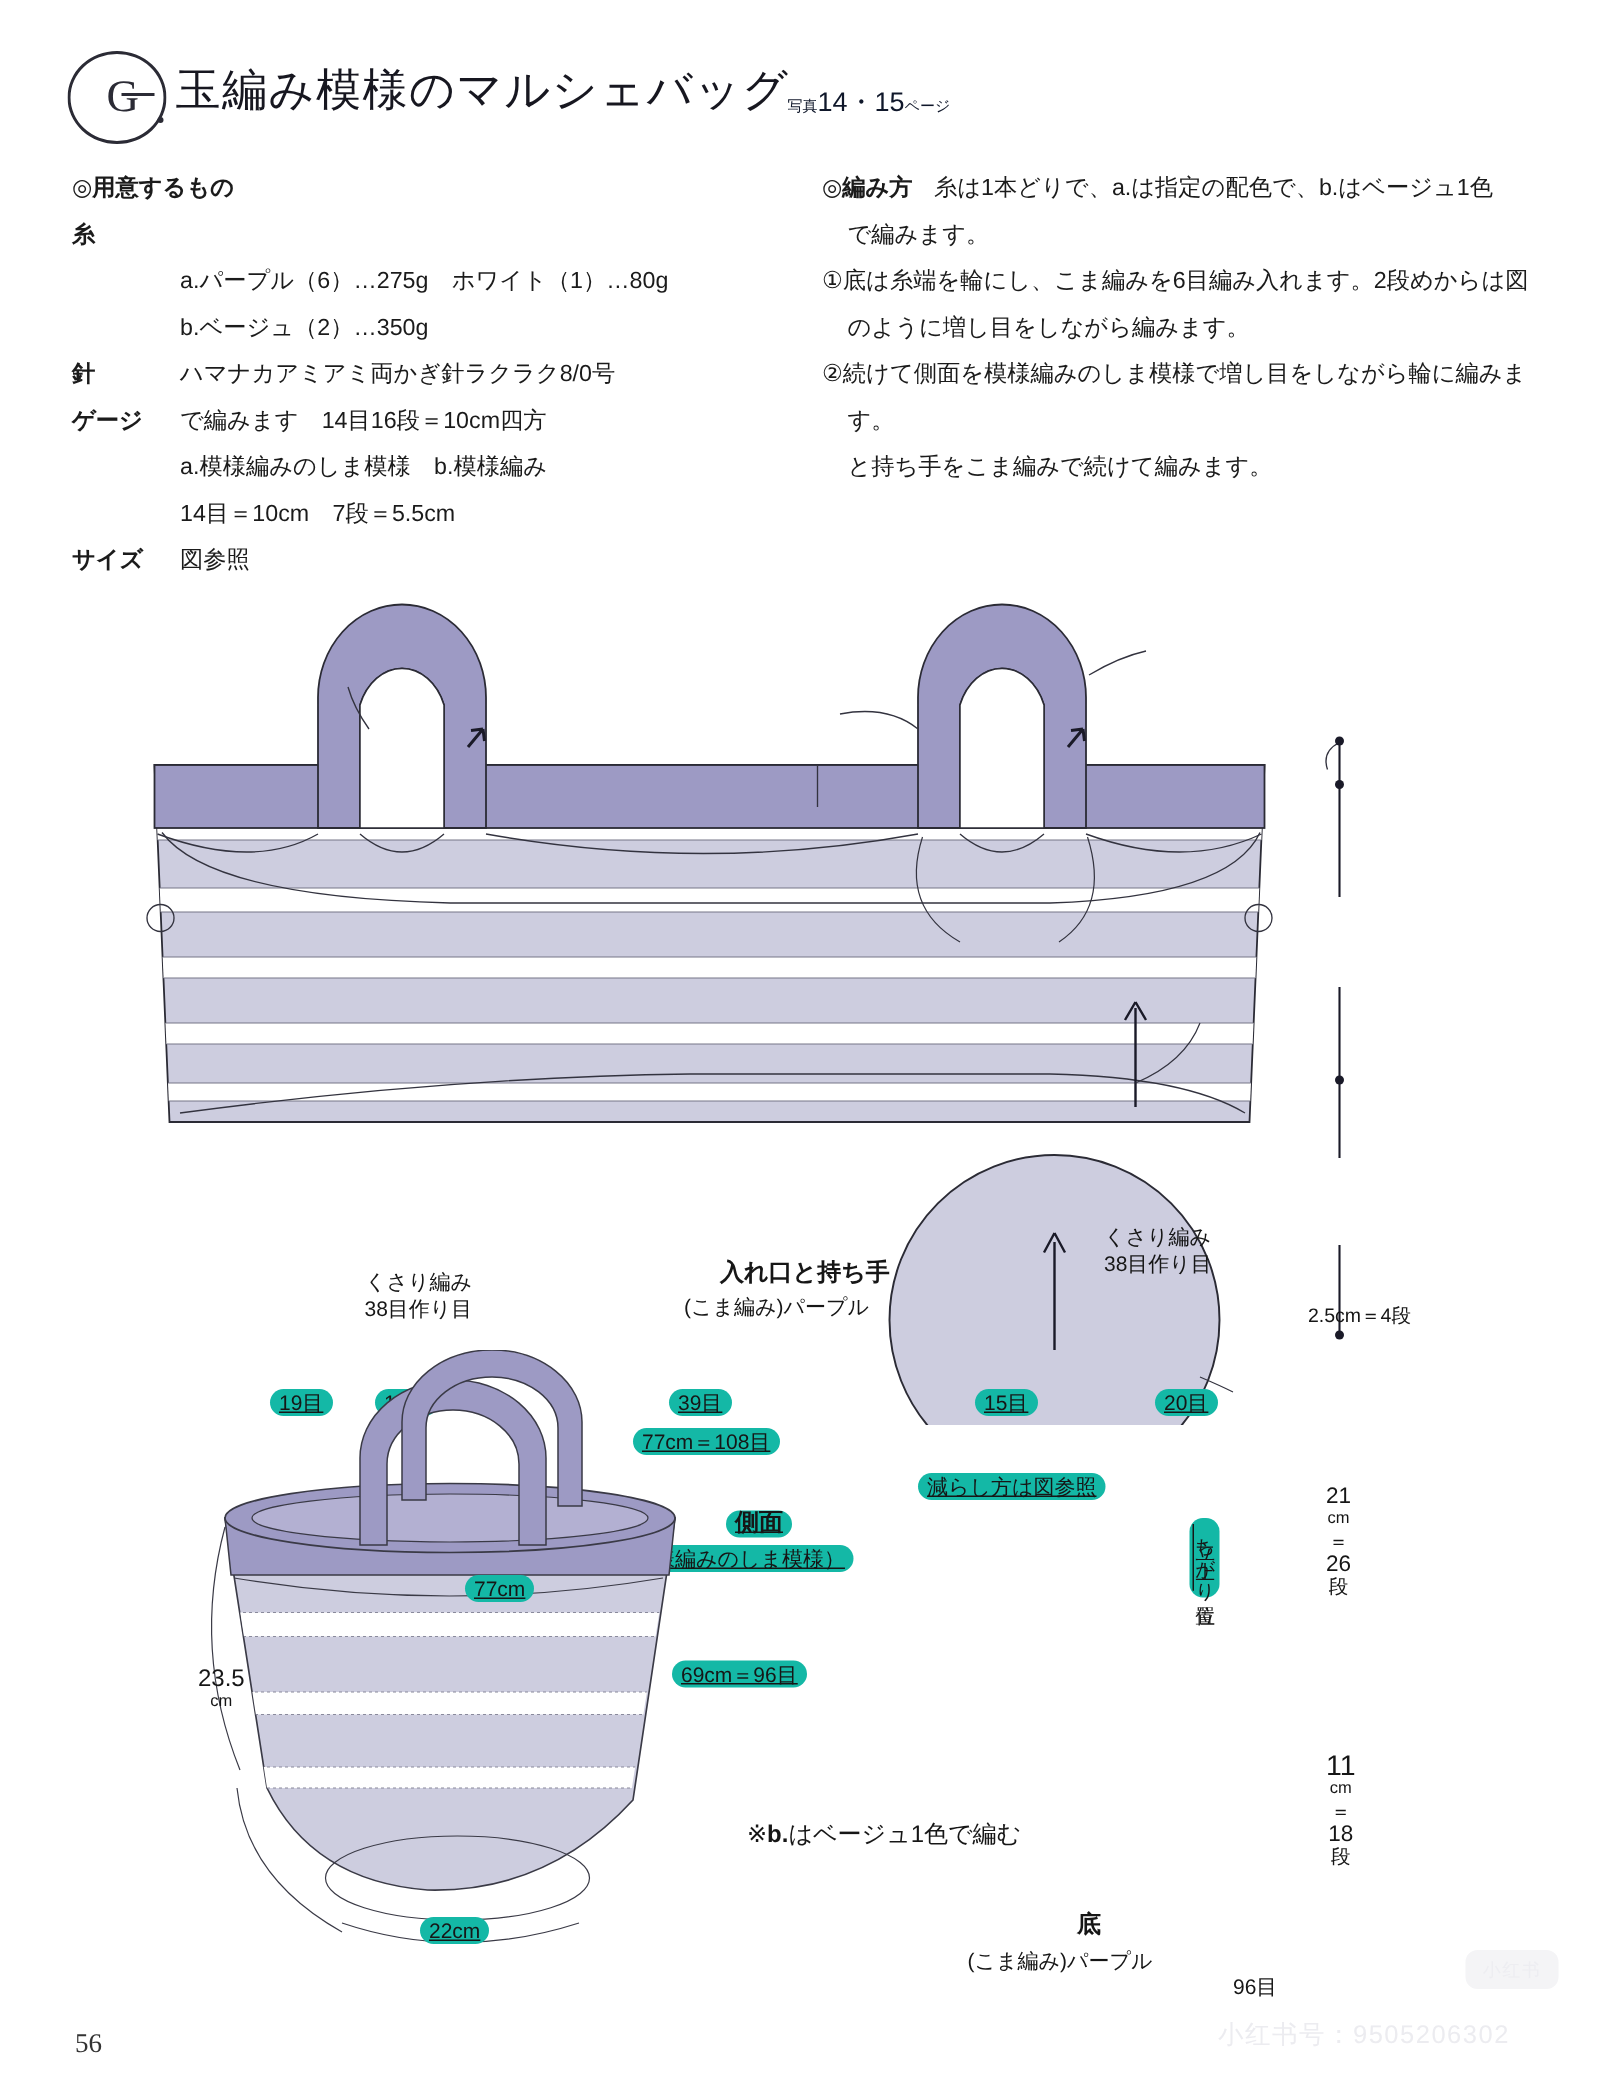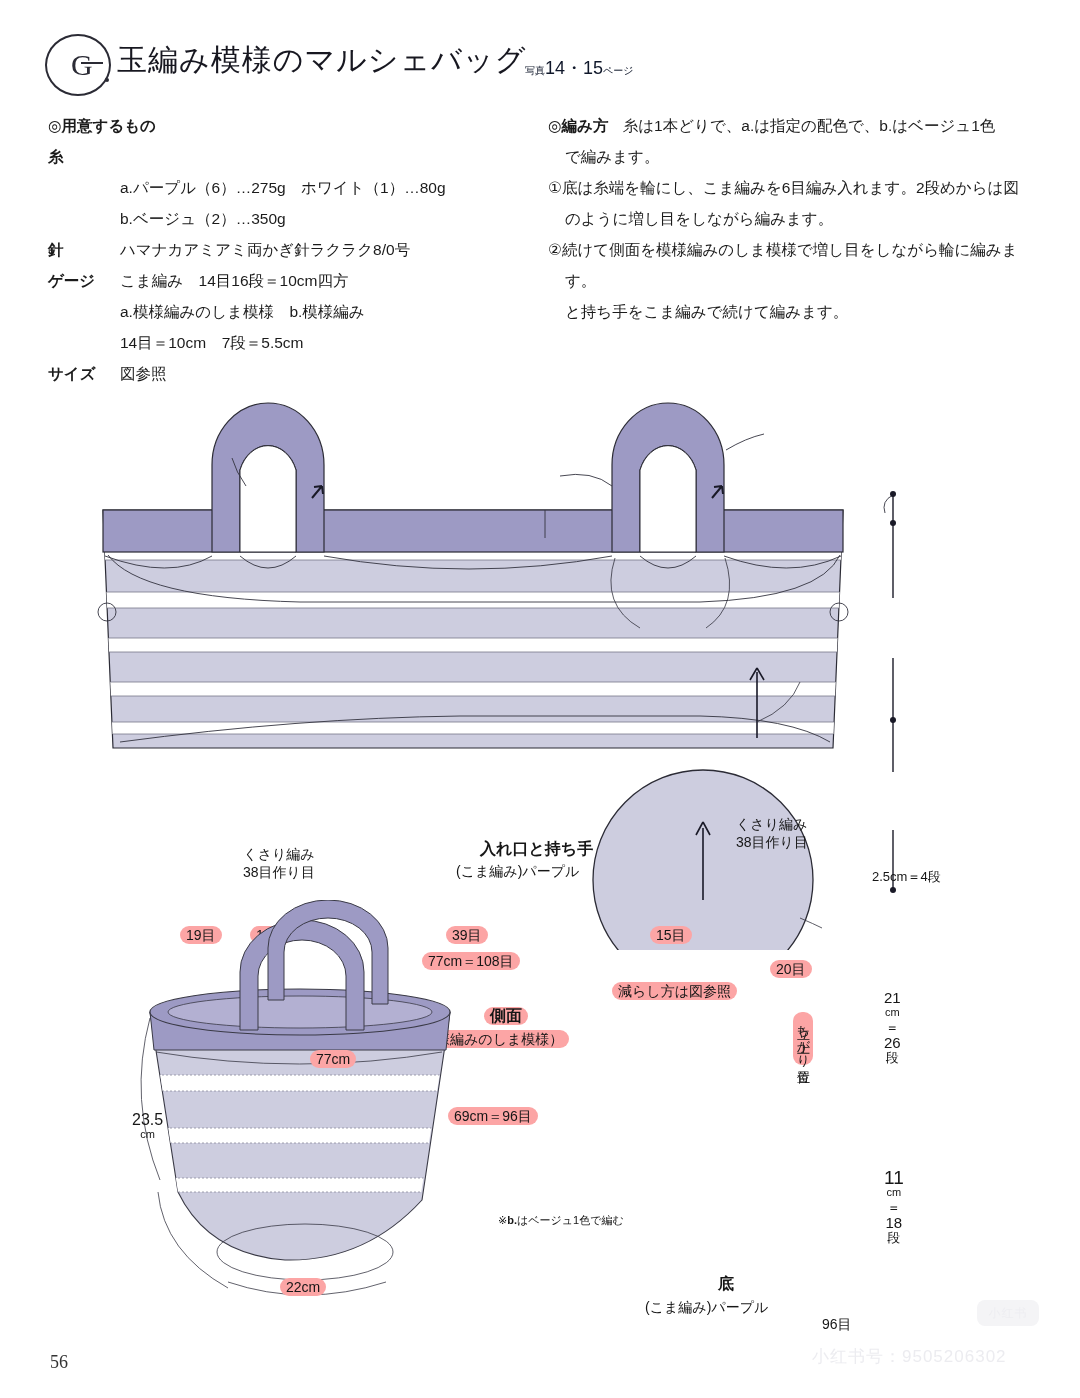--- a/index.html
+++ b/index.html
@@ -43,32 +43,32 @@
   .val{flex:1 1 auto;}
   .indent{padding-left:72px;}
   .hang{padding-left:17px;text-indent:-17px;}
   .hang2{padding-left:17px;}
 
   
   .schem{position:absolute;left:0;top:390px;width:1080px;height:560px;}
   .schem svg{display:block;}
 
   .lbl-box{
-    position:absolute;background:#fca5a5;padding:0 6px;font-size:14px;color:#161616;
-    white-space:nowrap;line-height:18px;border-radius:9px;
+    position:absolute;background:#14b8a6;padding:0 6px;font-size:14px;color:#161616;
+    white-space:nowrap;line-height:18px;border-radius:9px;text-decoration:underline;
   }
   .lbl-plain{position:absolute;font-size:14px;color:#161616;white-space:nowrap;line-height:18px;}
   .lbl-bold{font-weight:bold;font-size:16px;margin-left:24px;}
   .tiny{font-size:11px;}
   .vertical{writing-mode:vertical-rl;text-orientation:upright;}
 
   
   .illus{position:absolute;left:120px;top:900px;width:460px;height:420px;}
 
-  .note{position:absolute;left:498px;top:1213px;font-size:11px;color:#161616;white-space:nowrap;}
+  .note{position:absolute;left:498px;top:1213px;font-size:16px;color:#161616;white-space:nowrap;}
   .note b{font-weight:bold;}
 
   .pageno{position:absolute;left:50px;top:1352px;font-size:18px;color:#333;font-family:"Liberation Serif",serif;}
 
   .wm-badge{
     position:absolute;left:977px;top:1300px;width:62px;height:26px;border-radius:8px;
     background:#f4f4f6;display:flex;align-items:center;justify-content:center;
     font-size:12px;color:#ededf1;letter-spacing:1px;
   }
   .wm-text{
@@ -99,21 +99,21 @@
     <div class="indent">a.パープル（6）…275g　ホワイト（1）…80g</div>
     <div class="indent">b.ベージュ（2）…350g</div>
 
     <div class="row">
       <div class="lbl">針</div>
       <div class="val">ハマナカアミアミ両かぎ針ラクラク8/0号</div>
     </div>
 
     <div class="row">
       <div class="lbl">ゲージ</div>
-      <div class="val">こま編み　14目16段＝10cm四方</div>
+      <div class="val">で編みます　14目16段＝10cm四方</div>
     </div>
     <div class="indent">a.模様編みのしま模様　b.模様編み</div>
     <div class="indent">14目＝10cm　7段＝5.5cm</div>
 
     <div class="row">
       <div class="lbl">サイズ</div>
       <div class="val">図参照</div>
     </div>
   </div>
 
@@ -233,21 +233,21 @@
       <div>38目作り目</div>
     </div>
 
     <div class="lbl-plain lbl-bold" style="left:456px;top:450px;">入れ口と持ち手</div>
     <div class="lbl-plain" style="left:456px;top:472px;">(こま編み)パープル</div>
 
     <div class="lbl-box" style="left:180px;top:536px;">19目</div>
     <div class="lbl-box" style="left:250px;top:536px;">15目</div>
     <div class="lbl-box" style="left:446px;top:536px;">39目</div>
     <div class="lbl-box" style="left:650px;top:536px;">15目</div>
-    <div class="lbl-box" style="left:770px;top:536px;margin-top:34px;">20目</div>
+    <div class="lbl-box" style="left:770px;top:536px;">20目</div>
 
     <div class="lbl-box" style="left:422px;top:562px;">77cm＝108目</div>
     <div class="lbl-box" style="left:612px;top:592px;">減らし方は図参照</div>
 
     <div class="lbl-box lbl-bold" style="left:460px;top:617px;">側面</div>
     <div class="lbl-box" style="left:402px;top:640px;">（模様編みのしま模様）</div>
 
     <div class="lbl-box" style="left:448px;top:717px;">69cm＝96目</div>
 
     <div class="lbl-box vertical" style="left:793px;top:622px;font-size:13px;padding:4px 1px;">立ち上がり位置</div>

